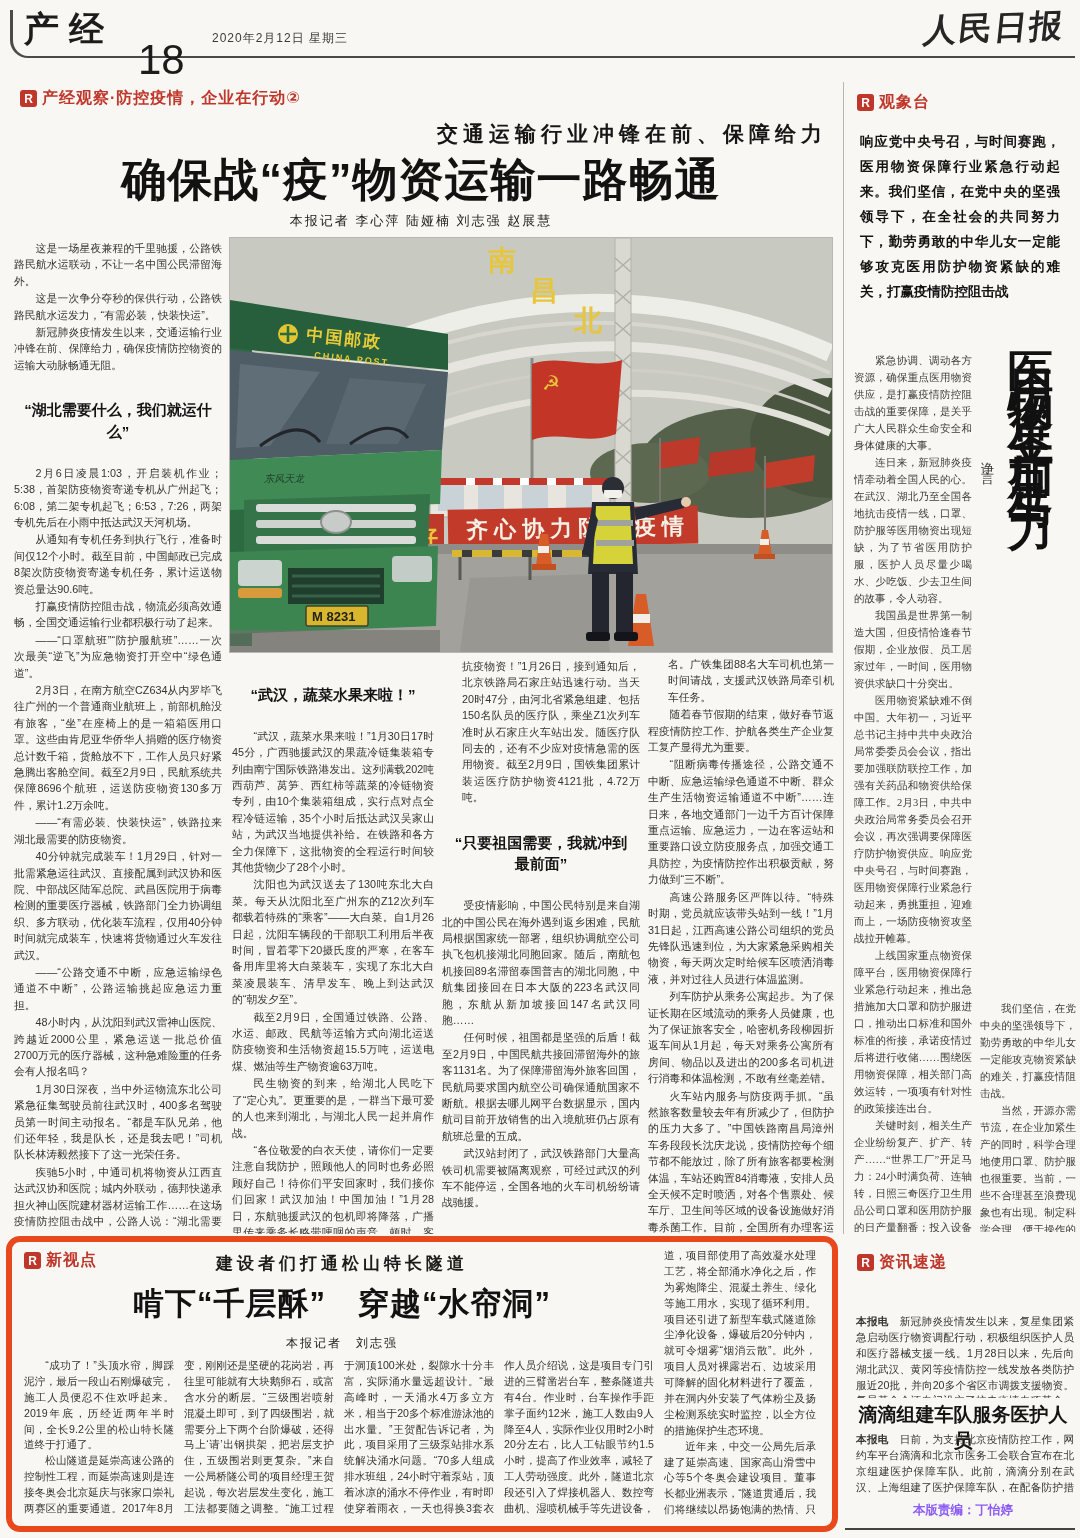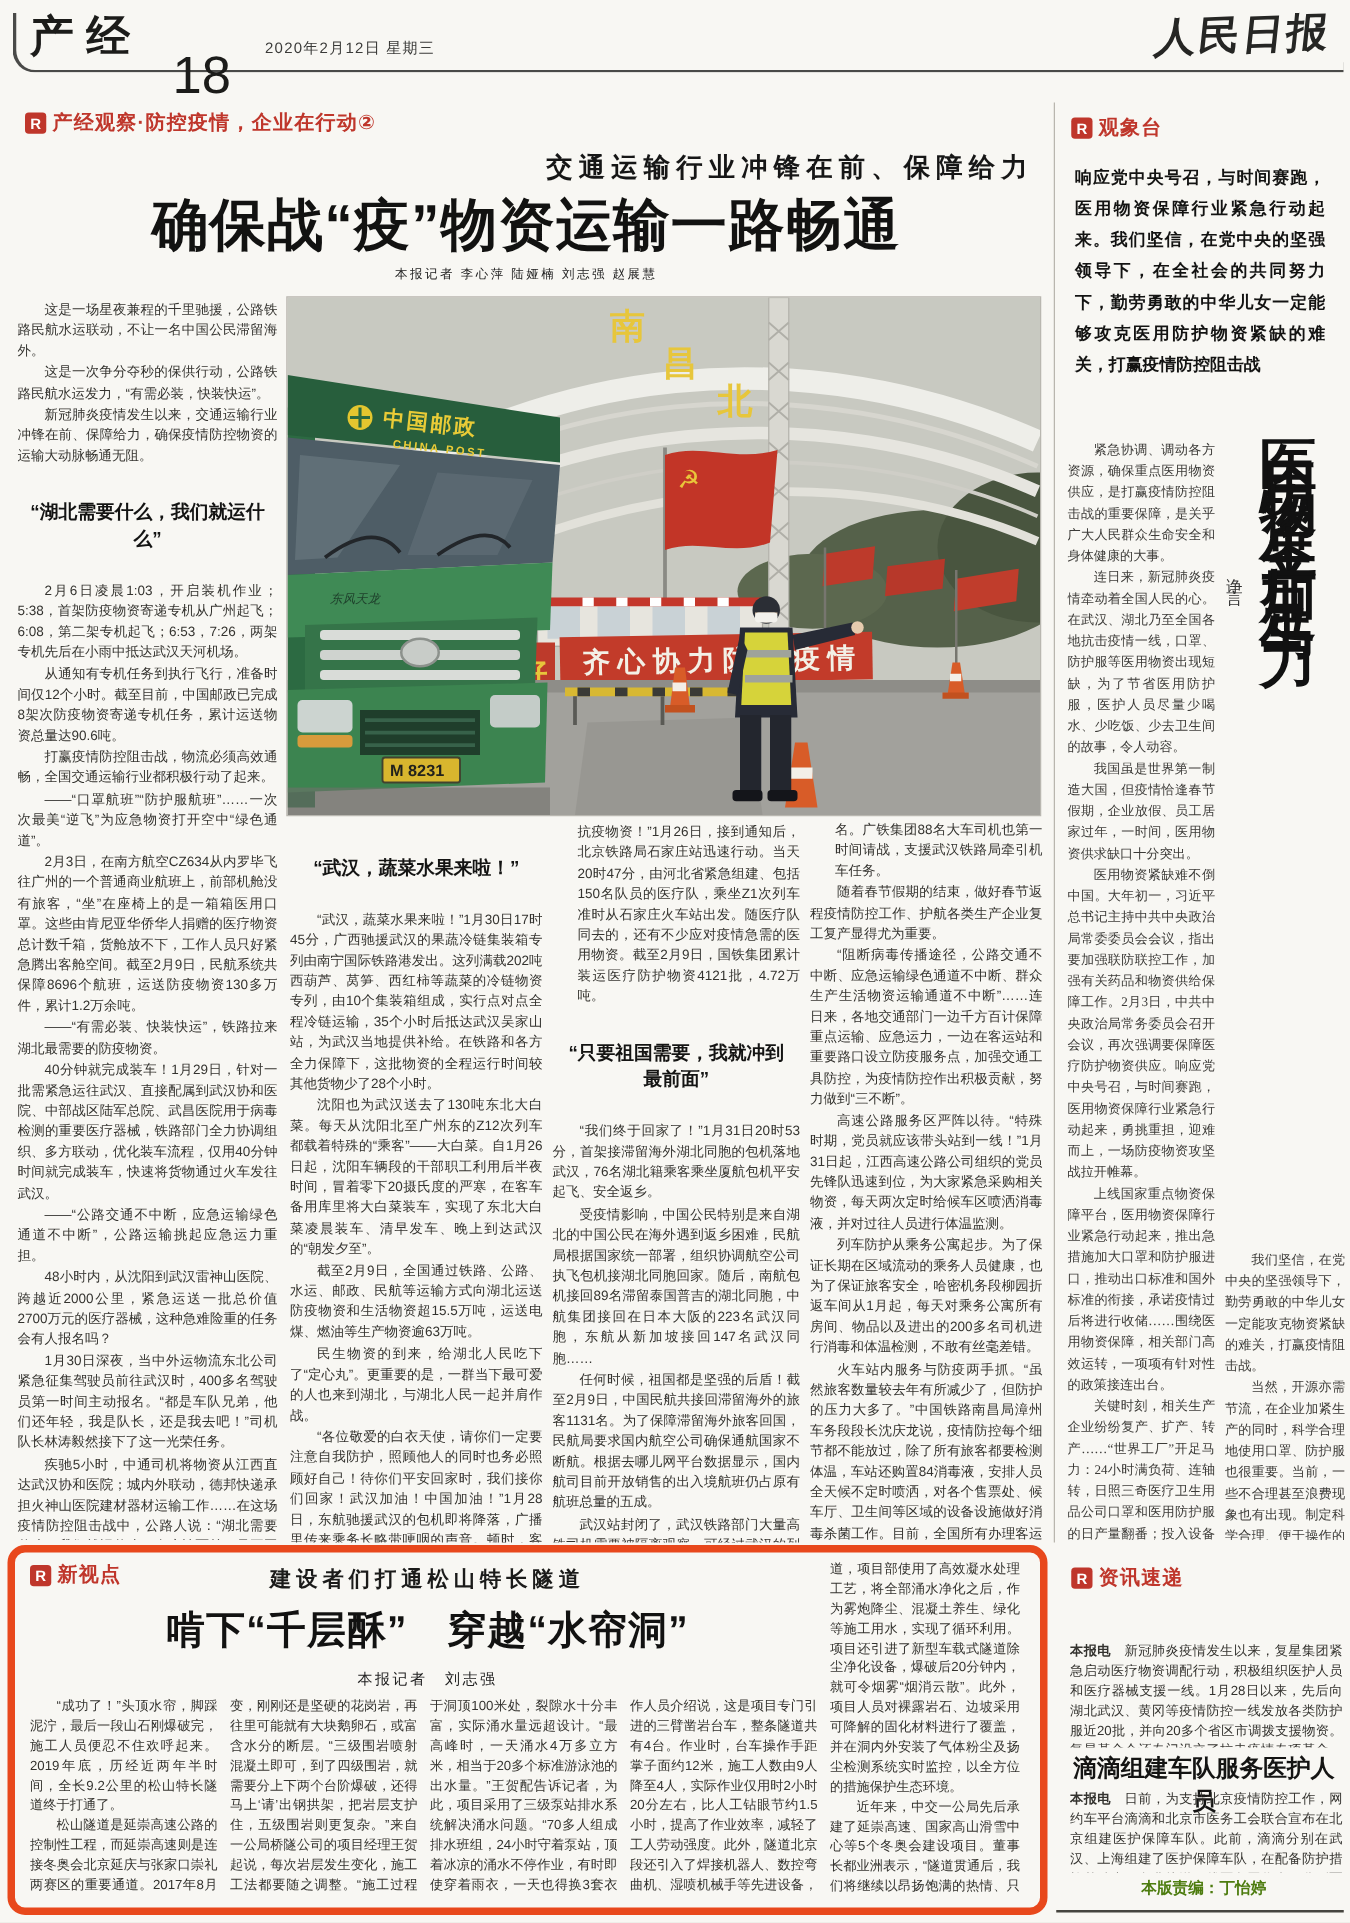--- a/index.html
+++ b/index.html
@@ -17,22 +17,22 @@
   .badge{display:flex;align-items:center;gap:5px;}
   .badge .r{width:17px;height:17px;background:#bf362b;color:#fff;font-weight:900;font-size:12px;
             display:flex;align-items:center;justify-content:center;border-radius:3px;flex:0 0 17px;}
   .badge .bt{color:#bf362b;font-weight:900;font-size:16px;letter-spacing:1px;}
   
   .eyebrow{position:absolute;left:20px;top:88px;}
   .kicker{position:absolute;left:15px;top:120px;width:812px;text-align:right;font-size:21px;color:#161616;
           font-family:"Liberation Serif","DejaVu Serif",serif;font-weight:700;letter-spacing:5px;}
   .headline{position:absolute;left:8px;top:150px;width:826px;text-align:center;font-size:45px;font-weight:900;
             color:#121211;letter-spacing:1px;}
-  .byline{position:absolute;left:15px;top:212px;width:812px;text-align:center;font-size:10px;color:#222;
-          font-family:Liberation Serif, serif;letter-spacing:2px;}
+  .byline{position:absolute;left:15px;top:212px;width:812px;text-align:center;font-size:13px;color:#222;
+          font-family:Liberation Sans, sans-serif;letter-spacing:2px;}
   
   .acol{position:absolute;overflow:hidden;font-size:10.8px;line-height:1.52;color:#34332f;text-align:justify;}
   .acol p{margin:0 0 1px 0;text-indent:2em;}
   .acol p.noindent{text-indent:0;margin-left:20px;}
   .acol p.subhead{text-indent:0;text-align:center;font-weight:900;font-size:15px;color:#141413;
                   line-height:1.45;margin:26px 6px 22px;}
   #col1{left:14px;top:240px;width:208px;height:992px;}
   #col2{left:232px;top:658px;width:202px;height:576px;}
   #col3{left:442px;top:658px;width:198px;height:576px;}
   #col4{left:648px;top:656px;width:186px;height:578px;}
@@ -68,21 +68,21 @@
   #xc3{left:332px;top:116px;width:150px;height:158px;}
   #xc4{left:492px;top:116px;width:150px;height:158px;}
   #xc5{left:652px;top:6px;width:152px;height:268px;}
   
   .zx-badge{position:absolute;left:857px;top:1252px;}
   .zx-t1{position:absolute;left:852px;top:1284px;width:222px;text-align:center;font-size:19px;font-weight:900;color:#141413;}
   .zx-b1{position:absolute;left:856px;top:1314px;width:218px;font-size:10.6px;line-height:1.5;text-align:justify;color:#34332f;overflow:hidden;height:84px;}
   .zx-t2{position:absolute;left:852px;top:1402px;width:222px;text-align:center;font-size:19px;font-weight:900;color:#141413;}
   .zx-b2{position:absolute;left:856px;top:1432px;width:218px;font-size:10.6px;line-height:1.5;text-align:justify;color:#34332f;overflow:hidden;height:66px;}
   .zx-b1 b,.zx-b2 b{font-weight:900;}
-  .page-editor{position:absolute;left:852px;top:1502px;width:222px;text-align:center;font-size:12.5px;font-weight:700;color:#4d7c0f;
+  .page-editor{position:absolute;left:852px;top:1502px;width:222px;text-align:center;font-size:12.5px;font-weight:700;color:#8b5cf6;
                font-family:"Liberation Serif","DejaVu Serif",serif;}
   .foot-rule{position:absolute;left:845px;top:1528px;width:230px;height:2px;background:#45443f;}
 </style>
 </head>
 <body>
 
 <div class="page">
 
   <div class="head-rule"></div>
   <div class="sec-name">产经</div>
@@ -250,21 +250,20 @@
       <p class="subhead">“武汉，蔬菜水果来啦！”</p>
       <p>“武汉，蔬菜水果来啦！”1月30日17时45分，广西驰援武汉的果蔬冷链集装箱专列由南宁国际铁路港发出。这列满载202吨西葫芦、莴笋、西红柿等蔬菜的冷链物资专列，由10个集装箱组成，实行点对点全程冷链运输，35个小时后抵达武汉吴家山站，为武汉当地提供补给。在铁路和各方全力保障下，这批物资的全程运行时间较其他货物少了28个小时。</p>
       <p>沈阳也为武汉送去了130吨东北大白菜。每天从沈阳北至广州东的Z12次列车都载着特殊的“乘客”——大白菜。自1月26日起，沈阳车辆段的干部职工利用后半夜时间，冒着零下20摄氏度的严寒，在客车备用库里将大白菜装车，实现了东北大白菜凌晨装车、清早发车、晚上到达武汉的“朝发夕至”。</p>
       <p>截至2月9日，全国通过铁路、公路、水运、邮政、民航等运输方式向湖北运送防疫物资和生活物资超15.5万吨，运送电煤、燃油等生产物资逾63万吨。</p>
       <p>民生物资的到来，给湖北人民吃下了“定心丸”。更重要的是，一群当下最可爱的人也来到湖北，与湖北人民一起并肩作战。</p>
       <p>“各位敬爱的白衣天使，请你们一定要注意自我防护，照顾他人的同时也务必照顾好自己！待你们平安回家时，我们接你们回家！武汉加油！中国加油！”1月28日，东航驰援武汉的包机即将降落，广播里传来乘务长略带哽咽的声音。顿时，客舱里响起一片掌声，机组人员向机上137名甘肃医疗人员深深鞠躬。</p>
     </div>
   <div class="acol" id="col3">
       <p class="noindent">抗疫物资！”1月26日，接到通知后，北京铁路局石家庄站迅速行动。当天20时47分，由河北省紧急组建、包括150名队员的医疗队，乘坐Z1次列车准时从石家庄火车站出发。随医疗队同去的，还有不少应对疫情急需的医用物资。截至2月9日，国铁集团累计装运医疗防护物资4121批，4.72万吨。</p>
       <p class="subhead">“只要祖国需要，我就冲到最前面”</p>
-      <p>“我们终于回家了！”1月31日20时53分，首架接滞留海外湖北同胞的包机落地武汉，76名湖北籍乘客乘坐厦航包机平安起飞、安全返乡。</p>
       <p>受疫情影响，中国公民特别是来自湖北的中国公民在海外遇到返乡困难，民航局根据国家统一部署，组织协调航空公司执飞包机接湖北同胞回家。随后，南航包机接回89名滞留泰国普吉的湖北同胞，中航集团接回在日本大阪的223名武汉同胞，东航从新加坡接回147名武汉同胞……</p>
       <p>任何时候，祖国都是坚强的后盾！截至2月9日，中国民航共接回滞留海外的旅客1131名。为了保障滞留海外旅客回国，民航局要求国内航空公司确保通航国家不断航。根据去哪儿网平台数据显示，国内航司目前开放销售的出入境航班仍占原有航班总量的五成。</p>
       <p>武汉站封闭了，武汉铁路部门大量高铁司机需要被隔离观察，可经过武汉的列车不能停运，全国各地的火车司机纷纷请战驰援。</p>
     </div>
   <div class="acol" id="col4">
       <p class="noindent">名。广铁集团88名大车司机也第一时间请战，支援武汉铁路局牵引机车任务。</p>
       <p>随着春节假期的结束，做好春节返程疫情防控工作、护航各类生产企业复工复产显得尤为重要。</p>
       <p>“阻断病毒传播途径，公路交通不中断、应急运输绿色通道不中断、群众生产生活物资运输通道不中断”……连日来，各地交通部门一边千方百计保障重点运输、应急运力，一边在客运站和重要路口设立防疫服务点，加强交通工具防控，为疫情防控作出积极贡献，努力做到“三不断”。</p>
       <p>高速公路服务区严阵以待。“特殊时期，党员就应该带头站到一线！”1月31日起，江西高速公路公司组织的党员先锋队迅速到位，为大家紧急采购相关物资，每天两次定时给候车区喷洒消毒液，并对过往人员进行体温监测。</p>
       <p>列车防护从乘务公寓起步。为了保证长期在区域流动的乘务人员健康，也为了保证旅客安全，哈密机务段柳园折返车间从1月起，每天对乘务公寓所有房间、物品以及进出的200多名司机进行消毒和体温检测，不敢有丝毫差错。</p>

